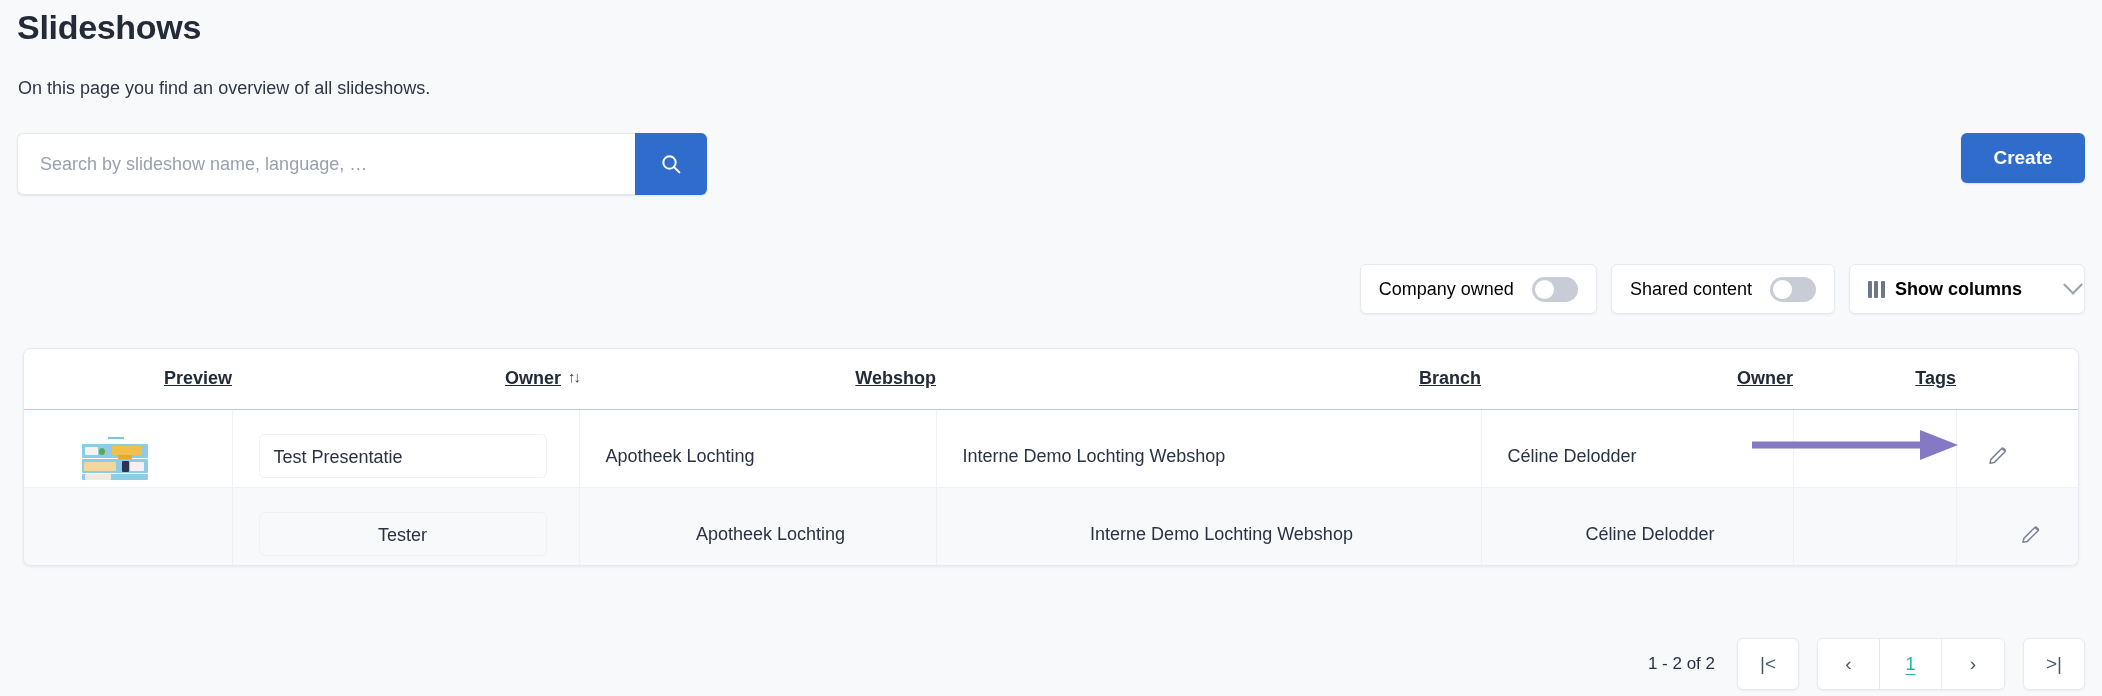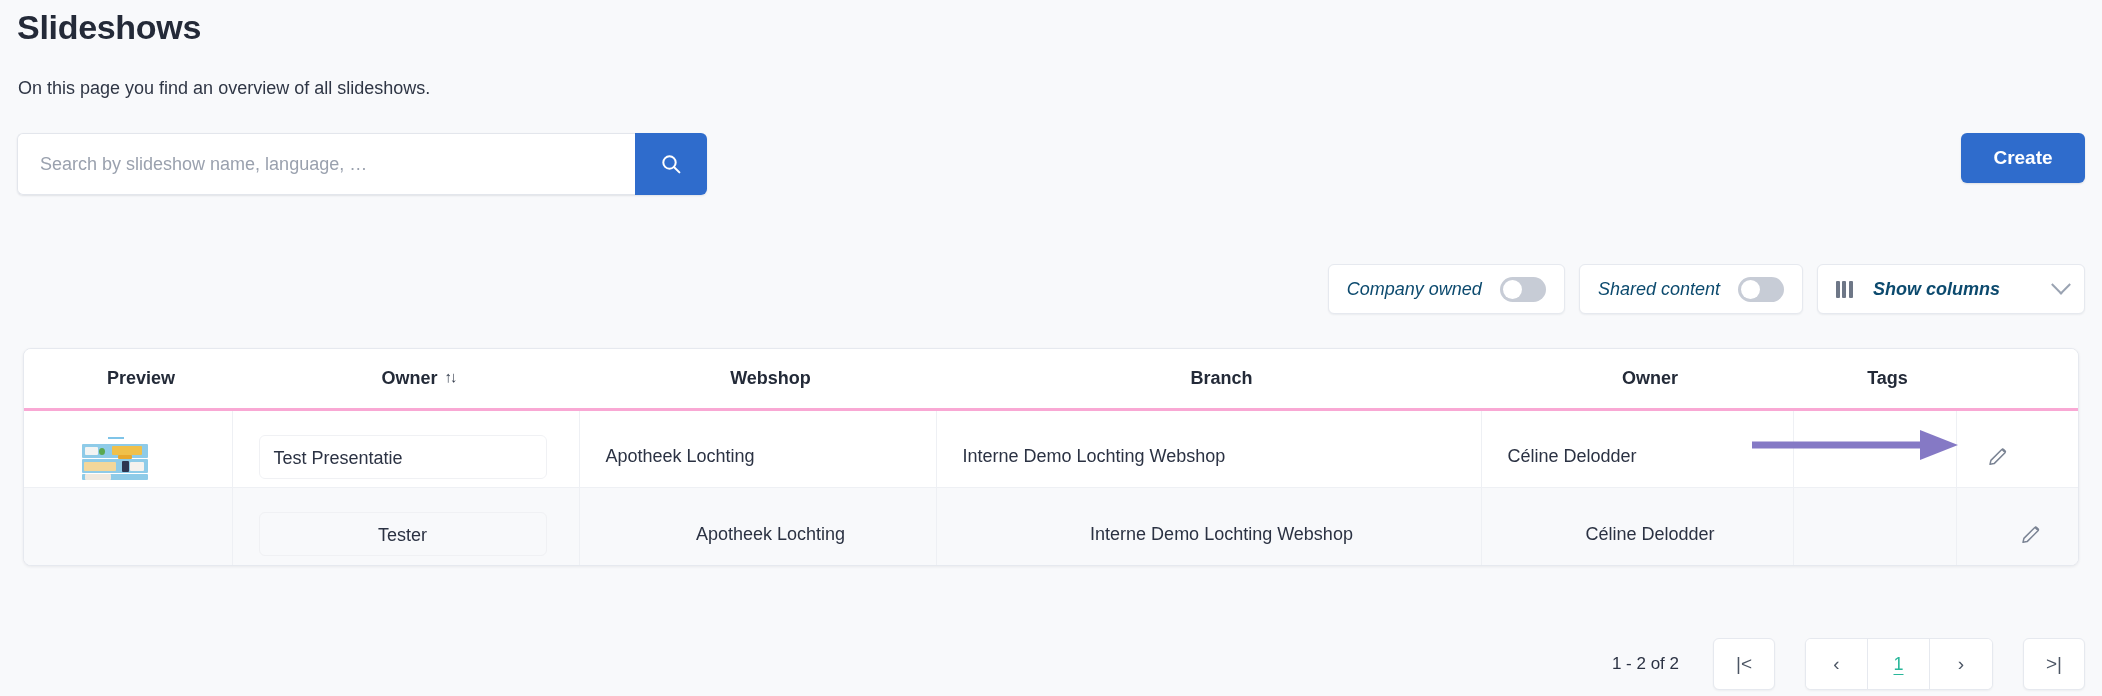--- a/index.html
+++ b/index.html
@@ -70,32 +70,32 @@
     height: 50px;
     background: #fff;
     border: 1px solid #e6e9ef;
     border-radius: 6px;
     display: flex; align-items: center;
     padding: 0 18px; gap: 18px;
     box-shadow: 0 1px 2px rgba(22,30,48,.06);
     cursor: pointer;
     white-space: nowrap;
   }
-  .chip-label { font-size: 18px; color: #0c4a6e; font-style: italic; }
+  .chip-label { font-size: 18px; color: #000000; }
   .toggle {
     width: 46px; height: 25px;
     background: #c7ccd6; border-radius: 13px;
     position: relative; flex: 0 0 auto;
   }
   .toggle .knob {
     position: absolute; left: 3px; top: 3px;
     width: 19px; height: 19px; border-radius: 50%;
     background: #fff;
   }
-  .chip.columns { gap: 20px; padding: 0 16px 0 18px; }
+  .chip.columns { gap: 10px; padding: 0 4px 0 18px; }
   .cols-icon { display: flex; gap: 2.5px; align-items: center; }
   .cols-icon i { display: block; width: 4px; height: 17px; background: #6e7787; border-radius: 1px; }
   .chip.columns .chip-label { font-weight: bold; }
   .chev {
     margin-left: 34px; width: 14px; height: 14px;
     border-right: 2.4px solid #9aa3b2; border-bottom: 2.4px solid #9aa3b2;
     transform: rotate(45deg) translate(-3px,-3px);
   }
 
   
@@ -104,26 +104,27 @@
     width: 2056px;
     background: #fff;
     border: 1px solid #e6e9ef;
     border-radius: 8px;
     box-shadow: 0 1px 3px rgba(22,30,48,.07);
     overflow: hidden;
   }
   table { width: 100%; border-collapse: collapse; table-layout: fixed; }
   thead th {
     height: 60px;
-    text-align: center;
+    text-align: right;
     font-size: 18px; font-weight: bold; color: #232a38;
     padding: 0 0 0 26px;
-    border-bottom: 3px solid #f9a8d4;
+    border-bottom: 1px solid #f9a8d4;
     background: #fff;
     vertical-align: middle;
+    text-decoration: underline;
   }
   .sort-icon {
     display: inline-block; margin-left: 7px;
     position: relative; top: -2px;
     font-size: 15px; color: #3a4252; font-weight: normal;
     letter-spacing: -2px;
   }
   tbody td {
     height: 78px;
     font-size: 18px; color: #2b3243;
@@ -194,21 +195,21 @@
   
   .annot-arrow {
     position: absolute; left: 1752px; top: 425px;
     width: 208px; height: 40px;
     pointer-events: none;
   }
 
   
   .pager {
     position: absolute; right: 17px; top: 638px;
-    display: flex; align-items: center; gap: 30px;
+    display: flex; align-items: center; gap: 18px;
   }
   .pager-count { font-size: 17px; color: #2b3243; margin-right: 4px; }
   .pg-btn {
     width: 62px; height: 52px;
     background: #fff; border: 1px solid #e6e9ef; border-radius: 6px;
     display: flex; align-items: center; justify-content: center;
     font-size: 19px; color: #4b5564; cursor: pointer;
     font-family: inherit;
     box-shadow: 0 1px 2px rgba(22,30,48,.05);
   }

